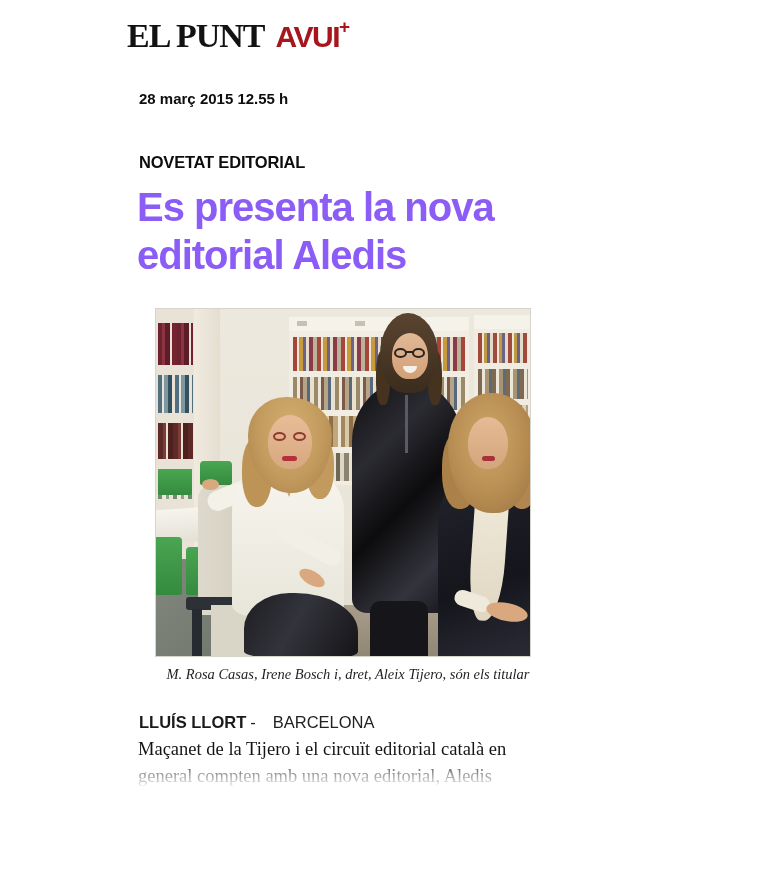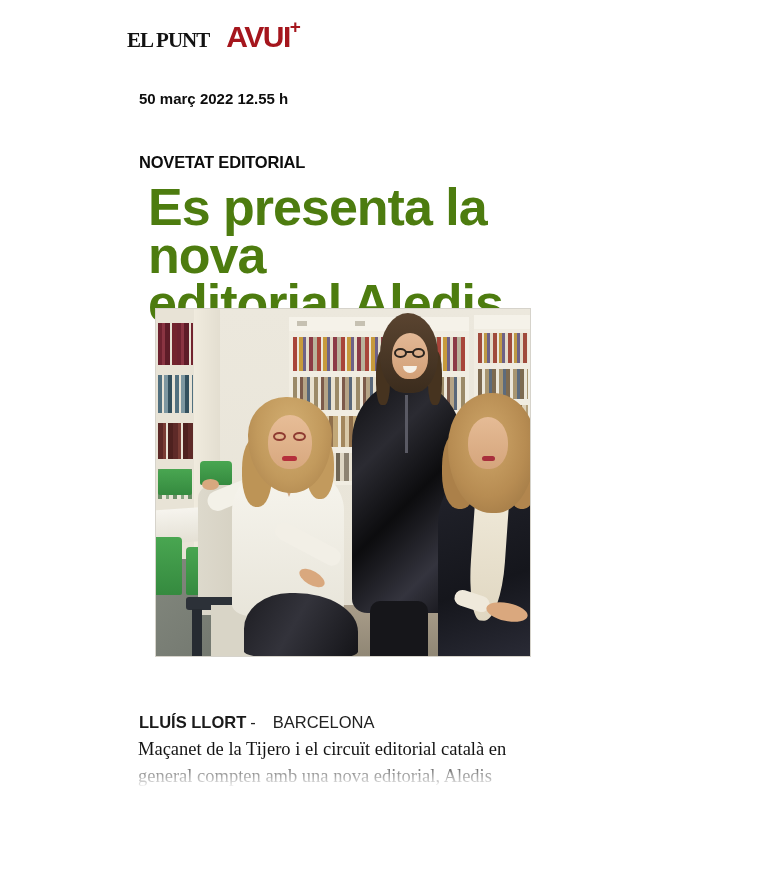--- a/index.html
+++ b/index.html
@@ -7,45 +7,45 @@
   .page {
     position:relative; width:764px; height:890px;
     background:#ffffff; overflow:hidden;
     font-family:"Liberation Sans", sans-serif;
   }
 
   
   .masthead { position:absolute; left:127px; top:16px; height:36px; white-space:nowrap; cursor:pointer; }
   .brand-black {
     font-family:"Liberation Serif", serif; font-weight:700;
-    font-size:21px; letter-spacing:-1px; color:#121212;
+    font-size:34px; letter-spacing:-1px; color:#121212;
   }
   .brand-red {
     font-family:"Liberation Sans", sans-serif; font-weight:800;
-    font-size:30px; letter-spacing:-1.5px; color:#a5161d; margin-left:17px;
+    font-size:30px; letter-spacing:-1.5px; color:#a5161d; margin-left:11px;
   }
   .brand-plus {
     font-family:"Liberation Sans", sans-serif; font-weight:800;
     font-size:19px; color:#a5161d; vertical-align:14px; letter-spacing:0;
   }
 
   
   .meta {
     position:absolute; left:139px; top:90px;
     font-size:15px; font-weight:700; color:#0d0d0d; line-height:18px;
   }
   .meta-line1 .gap { display:inline-block; width:10px; }
   .kicker {
     position:absolute; left:139px; top:153px;
     font-size:16.5px; font-weight:800; letter-spacing:-0.2px; color:#0d0d0d;
   }
   .headline {
-    position:absolute; left:148px; top:183px; width:460px;
-    font-size:52px; font-weight:800; letter-spacing:-1px;
-    color:#4d7c0f; line-height:48px;
+    position:absolute; left:137px; top:183px; width:460px;
+    font-size:40px; font-weight:800; letter-spacing:-1px;
+    color:#8b5cf6; line-height:48px;
   }
   .headline span { display:block; }
 
   
   .photo {
     position:absolute; left:155px; top:308px; width:376px; height:349px;
     border:1px solid #d6d3cb; overflow:hidden;
     background:linear-gradient(180deg,#ece8dd 0%,#e9e5d9 62%,#ded9cc 100%);
   }
   .photo * { position:absolute; }
@@ -165,21 +165,21 @@
 </head>
 <body>
 
 <div class="page">
 
   <div class="masthead">
     <span class="brand-black">EL PUNT</span><span class="brand-red">AVUI</span><span class="brand-plus">+</span>
   </div>
 
   <div class="meta">
-    <div class="meta-line2">50 març 2022 12.55 h</div>
+    <div class="meta-line2">28 març 2015 12.55 h</div>
   </div>
 
   <div class="kicker">NOVETAT EDITORIAL</div>
   <h1 class="headline">
     <span>Es presenta la nova</span>
     <span>editorial Aledis</span>
   </h1>
 
   <div class="photo" aria-hidden="true" title="M. Rosa Casas, Irene Bosch i, dret, Aleix Tijero, retratats en una biblioteca">
     <div class="ph-blur bc-left">
@@ -255,20 +255,21 @@
     <div class="w2-scarf"></div>
     <div class="w2-cuff"></div>
     <div class="w2-hand"></div>
     <div class="w2-hairL"></div>
     <div class="w2-hairR"></div>
     <div class="w2-hair"></div>
     <div class="w2-face"></div>
     <div class="w2-lips"></div>
   </div>
 
+  <div class="caption">M. Rosa Casas, Irene Bosch i, dret, Aleix Tijero, són els titular</div>
 
   <div class="byline">
     <span class="author">LLUÍS LLORT</span><span class="sep">-</span><span class="loc">BARCELONA</span>
   </div>
 
   <div class="body">
     <span>Maçanet de la Tijero i el circuït editorial català en</span>
     <span>general compten amb una nova editorial, Aledis</span>
   </div>
   <div class="body-fade"></div>

